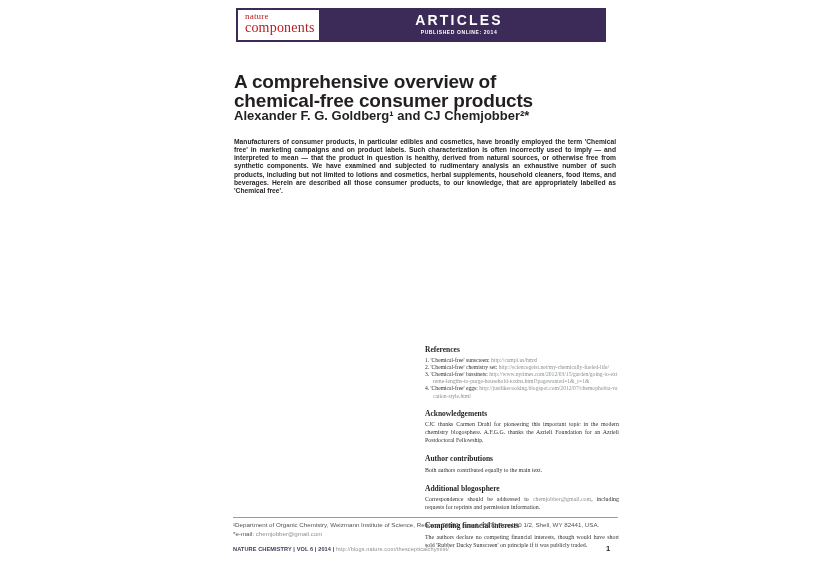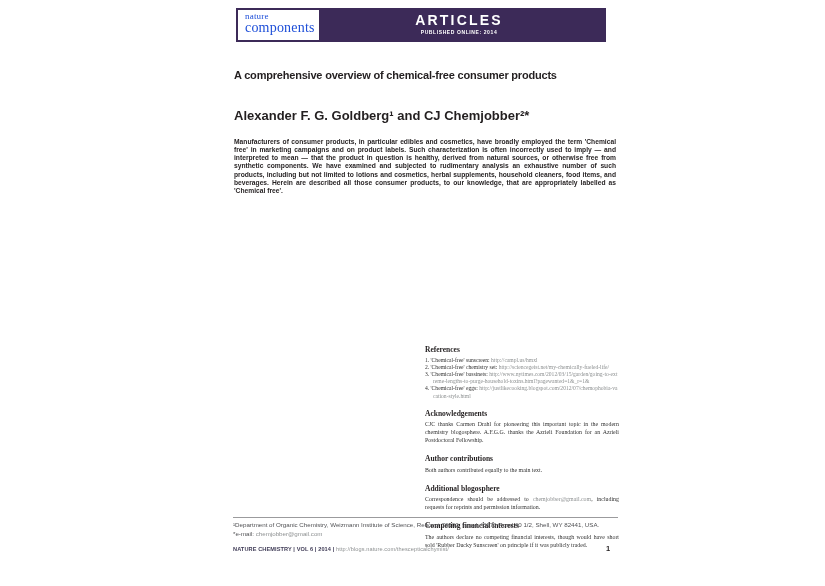--- a/index.html
+++ b/index.html
@@ -6,35 +6,35 @@
   .canvas {
     position:relative; width:825px; height:586px; background:#ffffff;
     font-family:"Liberation Sans", sans-serif; color:#231f20; overflow:hidden;
   }
 
   
   .masthead { position:absolute; left:236px; top:8px; width:370px; height:34px; display:flex; }
   .logo-box {
     width:85px; box-sizing:border-box; background:#ffffff;
     border:2px solid #3c2a58; padding:2px 0 0 7px;
-    font-family:"Liberation Serif", serif; color:#1d4ed8;
+    font-family:"Liberation Serif", serif; color:#b91c1c;
   }
   .logo-line1 { font-size:9px; line-height:9px; letter-spacing:0.2px; }
   .logo-line2 { font-size:14px; line-height:14px; letter-spacing:0.2px; }
   .banner {
     flex:1; background:#3c2a58; color:#ffffff; box-sizing:border-box;
     text-align:center; padding:5px 9px 0 0;
   }
   .banner-title { font-size:14px; font-weight:600; letter-spacing:2.2px; line-height:14px; }
   .banner-sub { font-size:5px; font-weight:700; letter-spacing:0.6px; margin-top:2px; }
 
   
   .title {
     position:absolute; left:234px; top:59px; width:352px;
-    font-size:11px; font-weight:700; line-height:19px; letter-spacing:-0.2px; color:#231f20;
+    font-size:19px; font-weight:700; line-height:19px; letter-spacing:-0.2px; color:#231f20;
   }
   .authors { position:absolute; left:234px; top:108px; font-size:13px; font-weight:700; color:#231f20; }
 
   
   .abstract {
     position:absolute; left:234px; top:131px; width:382px;
     font-size:6.7px; font-weight:700; line-height:8.2px;
     text-align:justify; color:#231f20;
   }
 

